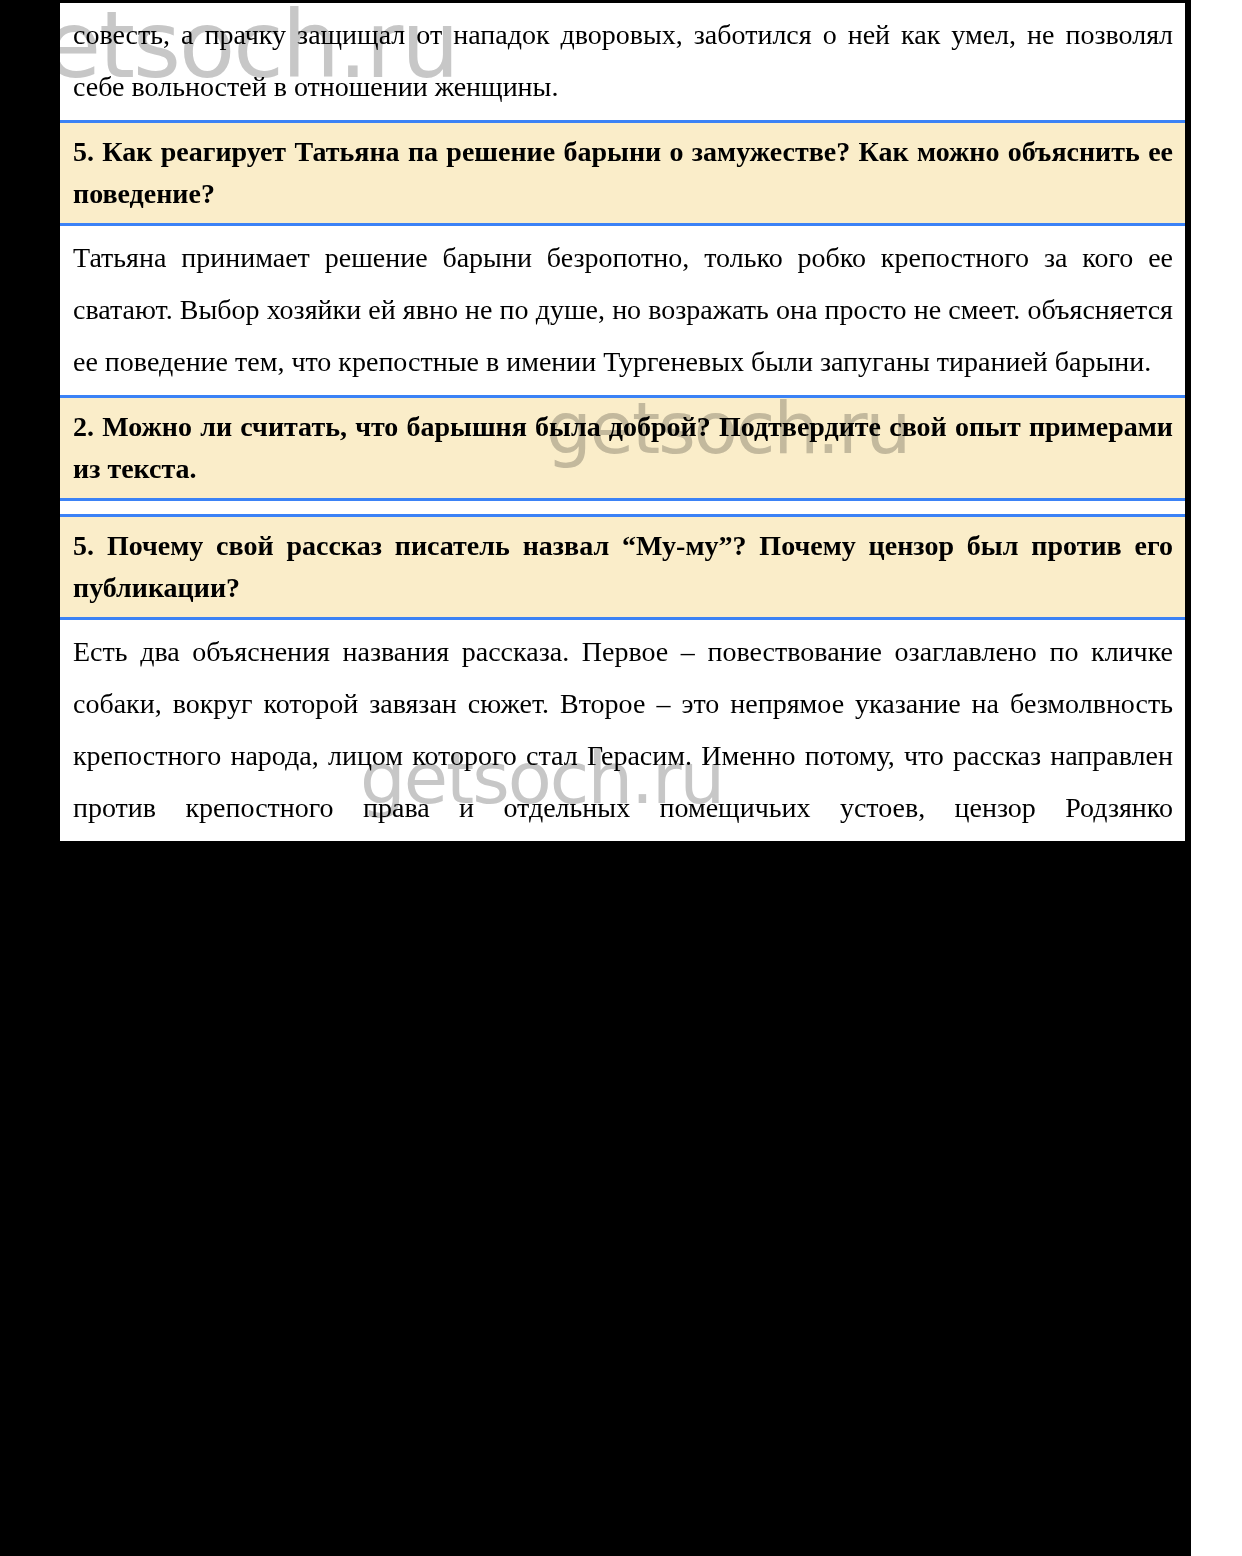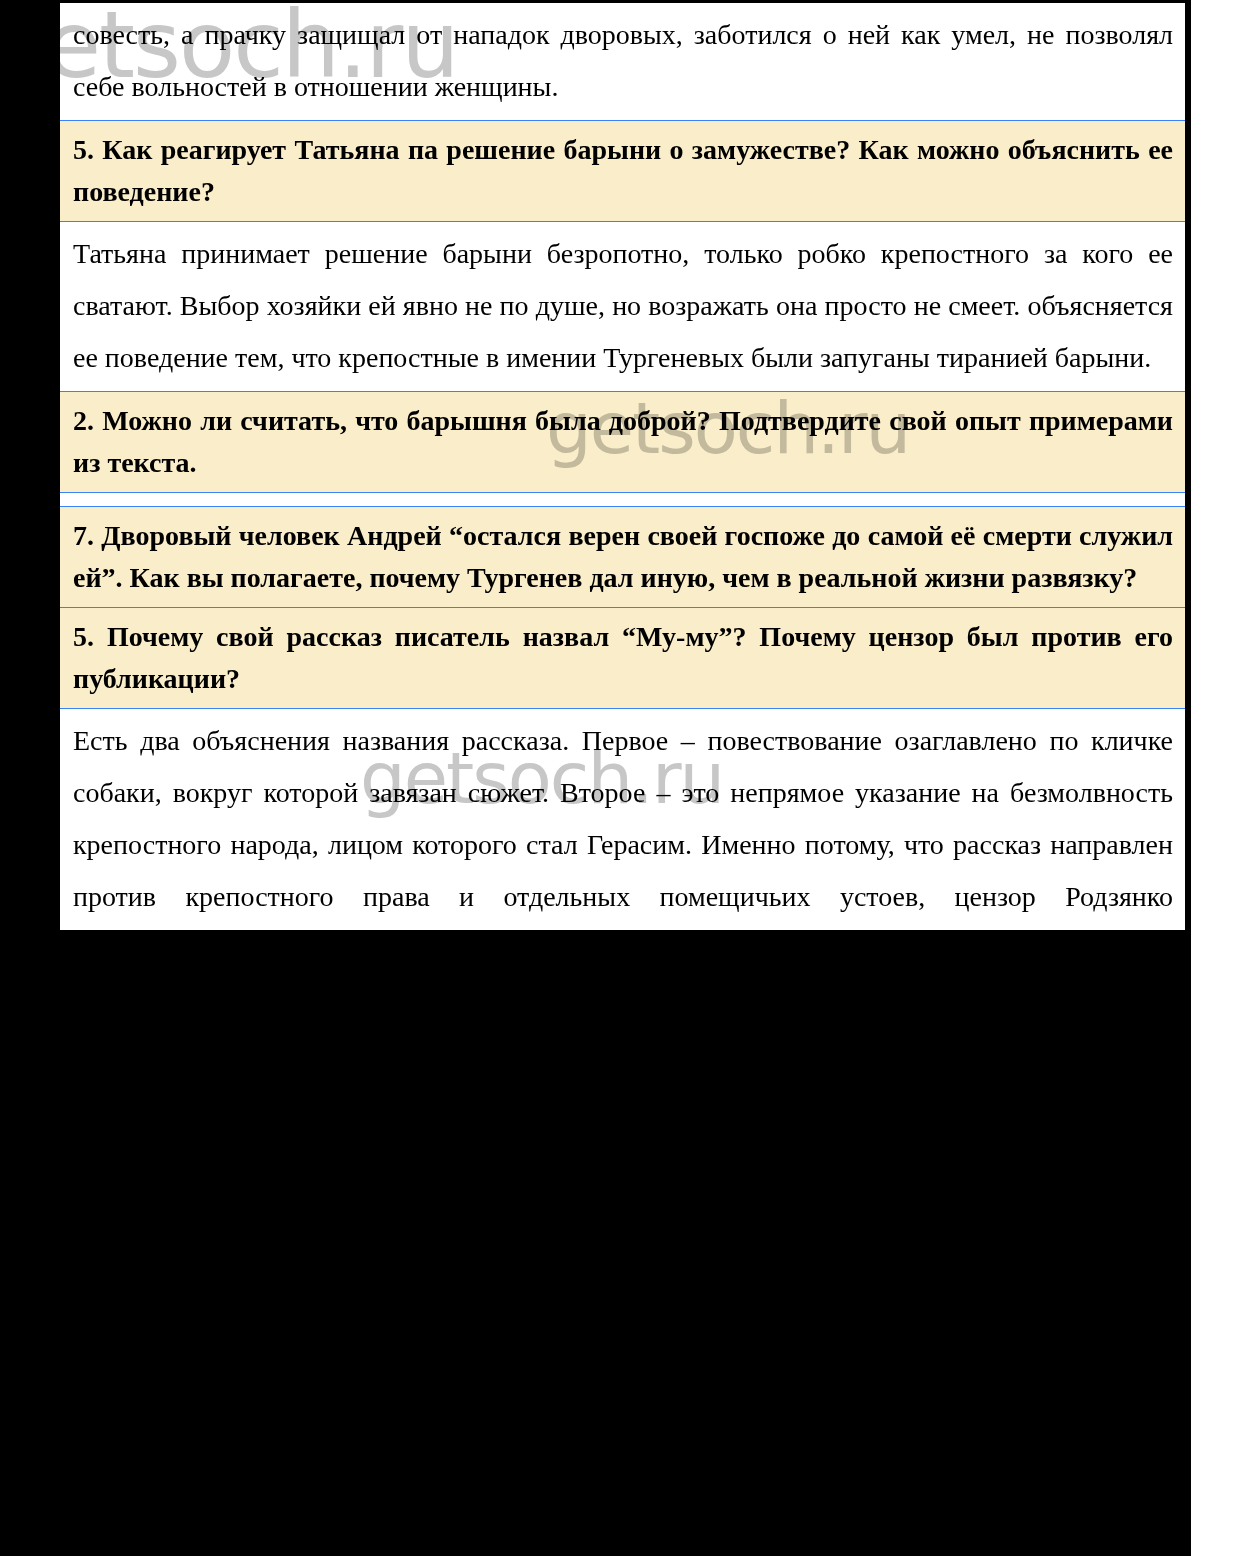--- a/index.html
+++ b/index.html
@@ -17,21 +17,21 @@
   }
   .qa-table {
     position: absolute;
     left: 57px; top: 0;
     width: 1131px;
     box-sizing: border-box;
     border: 3px solid #000000;
     background: #ffffff;
   }
   .row { box-sizing: border-box; }
-  .row + .row { border-top: 1px solid #3b82f6; }
+  .row + .row { border-top: 3px solid #3b82f6; }
   .row.answer {
     background: #ffffff;
     font-size: 28px;
     line-height: 52px;
     padding: 6px 12px 7px 13px;
   }
   .row.question {
     background: #FAEDC9;
     font-weight: bold;
     font-size: 28px;
@@ -76,23 +76,20 @@
       <div class="para">Татьяна принимает решение барыни безропотно, только робко крепостного за кого ее сватают. Выбор хозяйки ей явно не по душе, но возражать она просто не смеет. объясняется ее поведение тем, что крепостные в имении Тургеневых были запуганы тиранией барыни.</div>
     </div>
 
     <div class="row question">
       <div class="para">2. Можно ли считать, что барышня была доброй? Подтвердите свой опыт примерами из текста.</div>
     </div>
 
     <div class="row answer">
     </div>
 
-    <div class="row question">
-      <div class="para">7. Дворовый человек Андрей “остался верен своей госпоже до самой её смерти служил ей”. Как вы полагаете, почему Тургенев дал иную, чем в реальной жизни развязку?</div>
-    </div>
 
 
     <div class="row question">
       <div class="para">5. Почему свой рассказ писатель назвал “Му-му”? Почему цензор был против его публикации?</div>
     </div>
 
     <div class="row answer">
       <div class="para justify-last">Есть два объяснения названия рассказа. Первое – повествование озаглавлено по кличке собаки, вокруг которой завязан сюжет. Второе – это непрямое указание на безмолвность крепостного народа, лицом которого стал Герасим. Именно потому, что рассказ направлен против крепостного права и отдельных помещичьих устоев, цензор Родзянко</div>
     </div>
 

